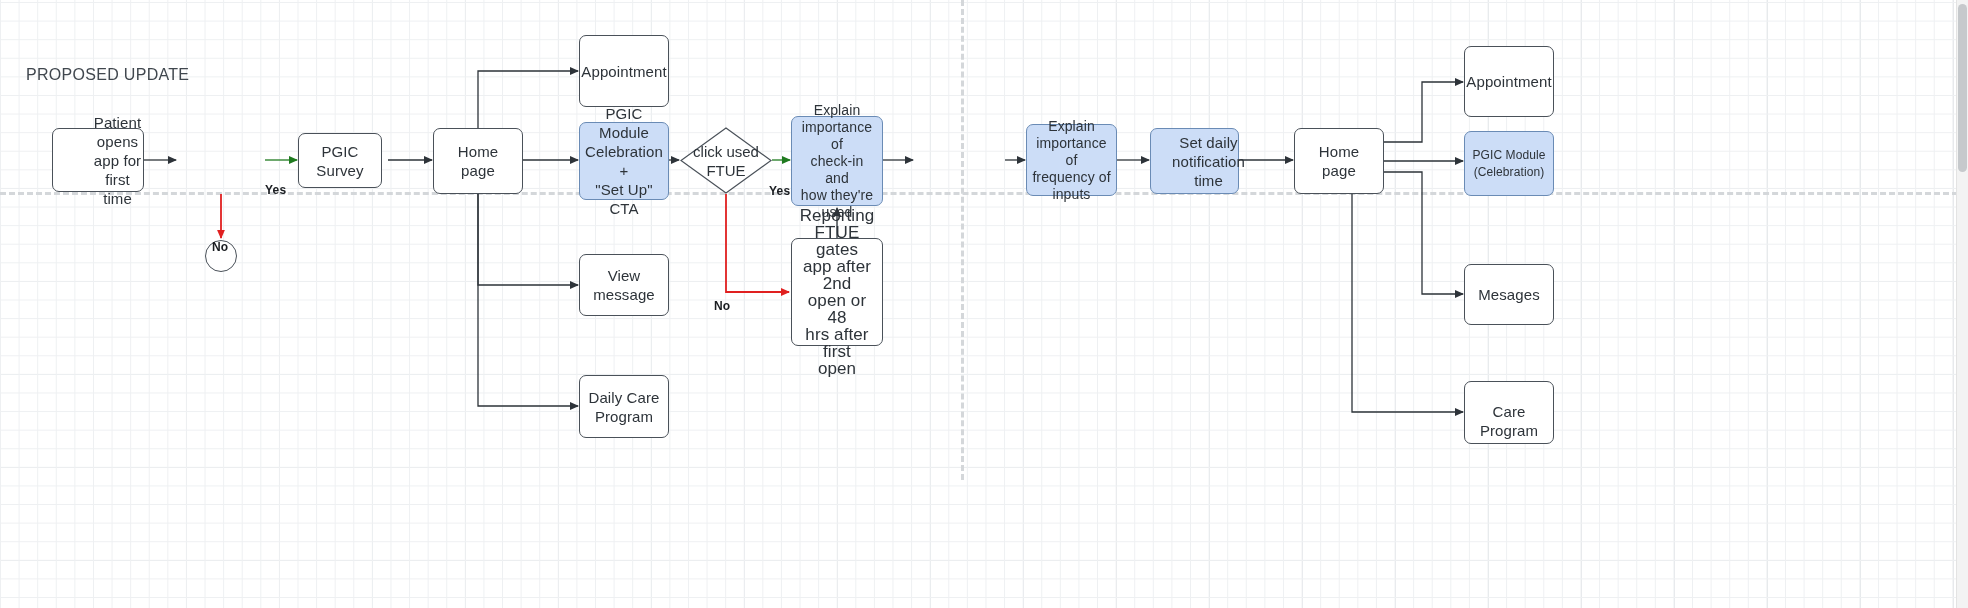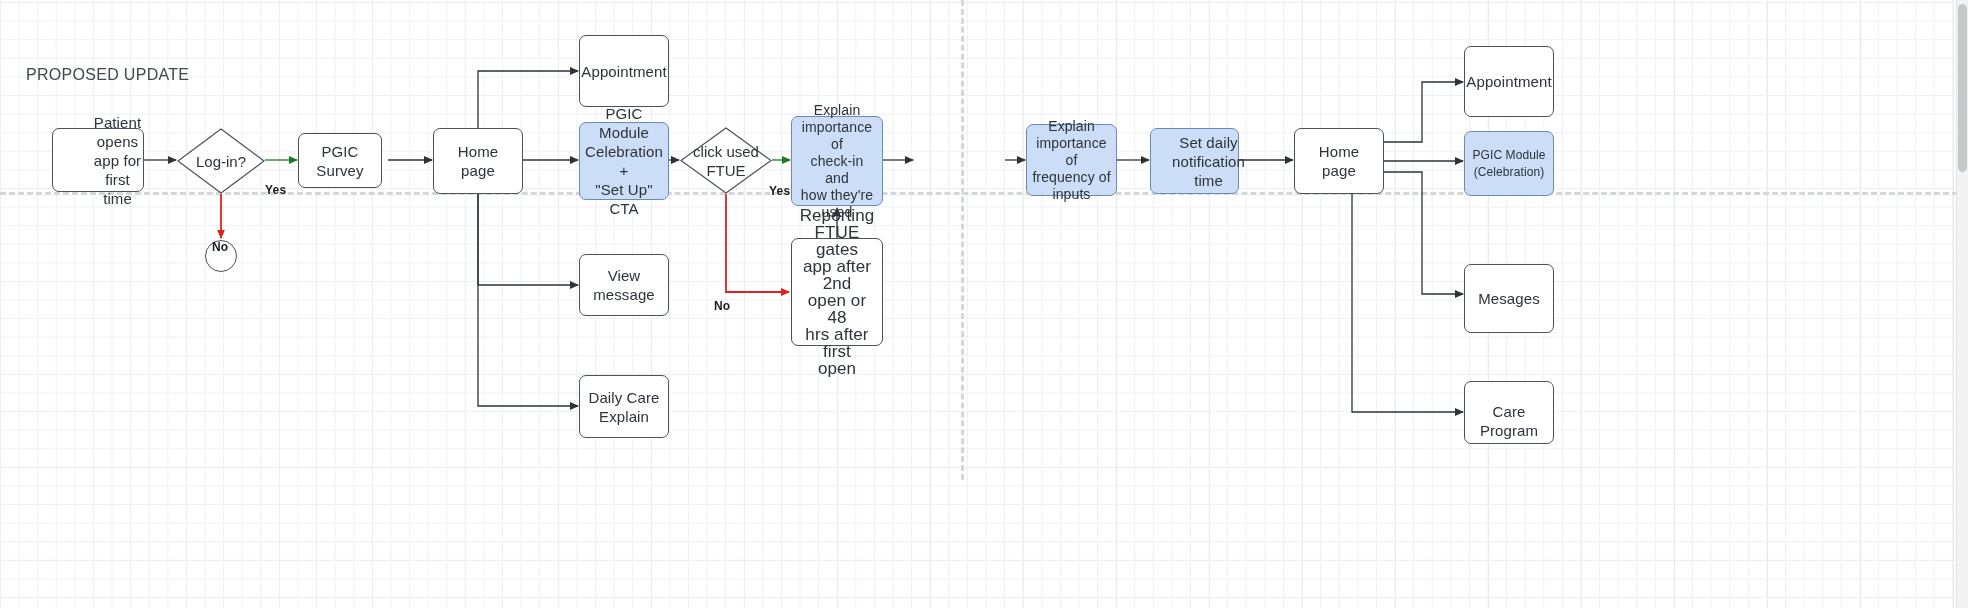--- a/index.html
+++ b/index.html
@@ -194,26 +194,20 @@
       <path d="M1352,194 L1352,412 L1463,412" marker-end="url(#ah)"></path>
     </g>
   </svg>
 
   <div class="node" style="left:52px; top:128px; width:92px; height:64px;padding-left:44px;">
     <span class="lbl">Patient opens
 app for first
 time</span>
   </div>
 
-  <div class="diamond" style="left:177px; top:128px; width:88px; height:66px;">
-    <svg class="dshape" viewBox="0 0 88 66" preserveAspectRatio="none" xmlns="http://www.w3.org/2000/svg">
-      <polygon points="44,1 87,33 44,65 1,33" fill="#ffffff" stroke="#4a5159" stroke-width="1.2"></polygon>
-    </svg>
-    <span class="lbl">Log-in?</span>
-  </div>
 
   <div class="terminator" style="left:205px; top:240px; width:32px; height:32px;"></div>
 
   <div class="node" style="left:298px; top:133px; width:84px; height:55px;">
     <span class="lbl">PGIC Survey</span>
   </div>
 
   <div class="node" style="left:433px; top:128px; width:90px; height:66px;">
     <span class="lbl">Home page</span>
   </div>
@@ -229,21 +223,21 @@
 "Set Up" CTA</span>
   </div>
 
   <div class="node" style="left:579px; top:254px; width:90px; height:62px;">
     <span class="lbl">View
 message</span>
   </div>
 
   <div class="node" style="left:579px; top:375px; width:90px; height:63px;">
     <span class="lbl">Daily Care
-Explain</span>
+Program</span>
   </div>
 
   <div class="diamond" style="left:680px; top:127px; width:92px; height:67px;">
     <svg class="dshape" viewBox="0 0 92 67" preserveAspectRatio="none" xmlns="http://www.w3.org/2000/svg">
       <polygon points="46,1 91,33.5 46,66 1,33.5" fill="#ffffff" stroke="#4a5159" stroke-width="1.2"></polygon>
     </svg>
     <span class="lbl">click used
 FTUE</span>
   </div>
 
@@ -284,21 +278,21 @@
 
   <div class="node" style="left:1464px; top:46px; width:90px; height:71px;">
     <span class="lbl">Appointment</span>
   </div>
 
   <div class="node blue" style="left:1464px; top:131px; width:90px; height:65px; font-size:12px; line-height:17px;">
     <span class="lbl">PGIC Module
 (Celebration)</span>
   </div>
 
-  <div class="node" style="left:1464px; top:264px; width:90px; height:69px;">
+  <div class="node" style="left:1464px; top:264px; width:90px; height:61px;">
     <span class="lbl">Mesages</span>
   </div>
 
   <div class="node" style="left:1464px; top:381px; width:90px; height:63px;align-items:flex-end;">
     <span class="lbl">Care
 Program</span>
   </div>
 
   <div class="edge-label" style="left:265px; top:151px;">Yes</div>
   <div class="edge-label" style="left:212px; top:208px;">No</div>

